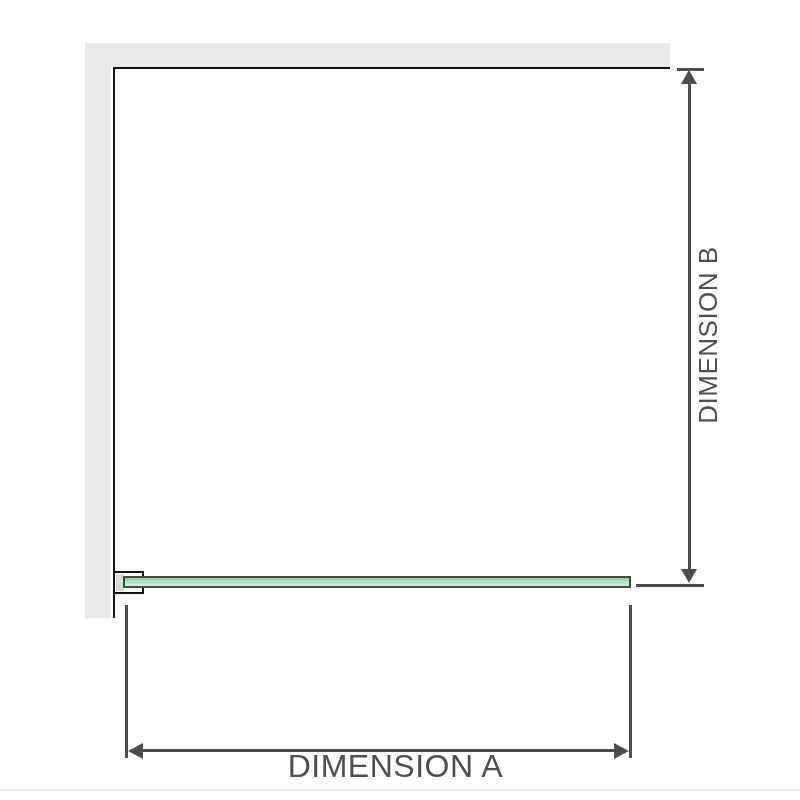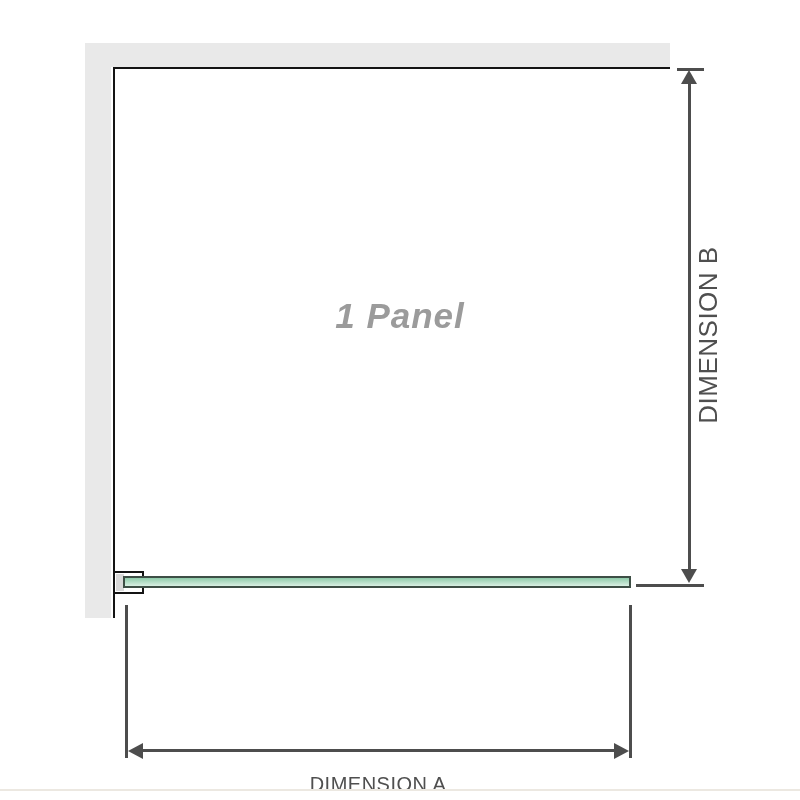--- a/index.html
+++ b/index.html
@@ -74,38 +74,37 @@
     text-align:center;font-size:26px;letter-spacing:0.5px;
     color:var(--label-text);white-space:nowrap;line-height:26px;
   }
 
   .dima-ext-left{left:125px;top:605px;width:3px;height:153px;}
   .dima-ext-right{left:629px;top:605px;width:3px;height:153px;}
   .dima-line{left:136px;top:749px;width:486px;height:3px;}
   .dima-arrow-left{left:128px;top:743px;border-top:8px solid transparent;border-bottom:8px solid transparent;border-right:15px solid var(--dimension-line);}
   .dima-arrow-right{left:614px;top:743px;border-top:8px solid transparent;border-bottom:8px solid transparent;border-left:15px solid var(--dimension-line);}
   .dima-label{
-    left:253px;top:770px;width:250px;height:28px;
-    text-align:center;font-size:20px;letter-spacing:0.5px;
+    left:253px;top:752px;width:250px;height:28px;
+    text-align:right;font-size:32px;letter-spacing:0.5px;
     color:var(--label-text);white-space:nowrap;line-height:28px;
   }
 
   .bottom-edge{left:0;top:789px;width:800px;height:2px;background:var(--bottom-edge);}
 </style>
 </head>
 <body>
 
 <div class="canvas">
 
   <div class="abs wall-top"></div>
   <div class="abs wall-left"></div>
 
   <div class="abs panel-outline"></div>
 
-  <div class="abs panel-label">1 Panel</div>
 
   <div class="abs bracket">
     <div class="bracket-inset"></div>
   </div>
   <div class="abs glass-bar"></div>
 
   <div class="group">
     <div class="abs dline dimb-tick-top"></div>
     <div class="abs dline dimb-tick-bottom"></div>
     <div class="abs dline dimb-line"></div>

